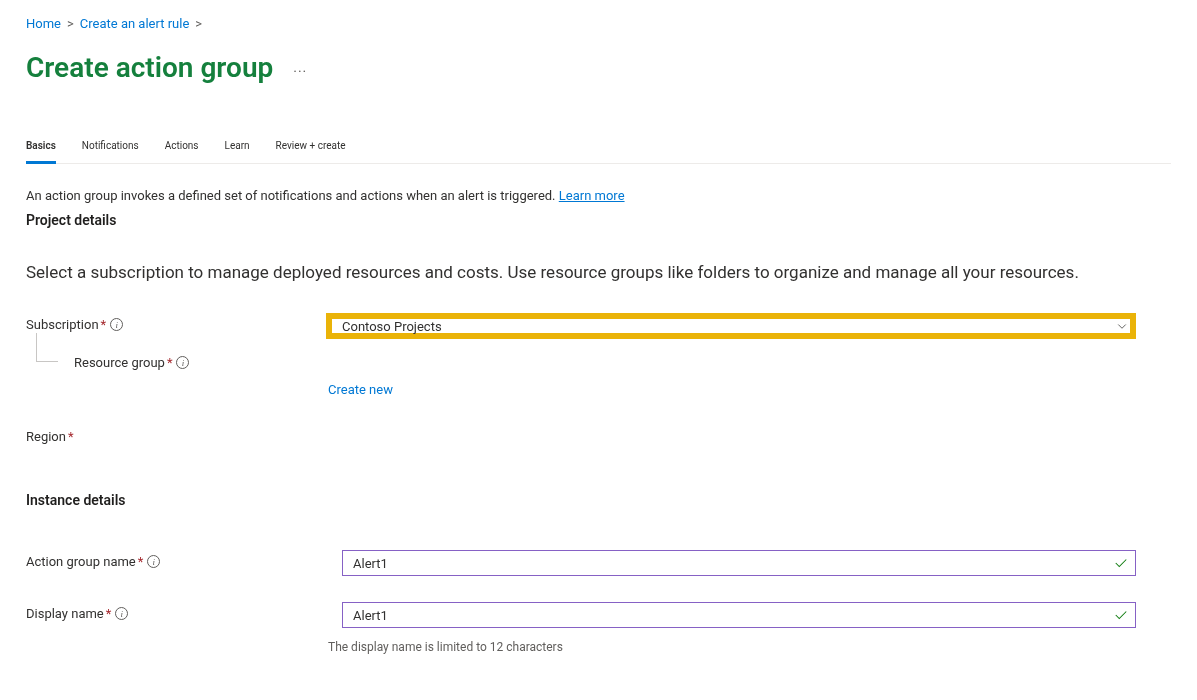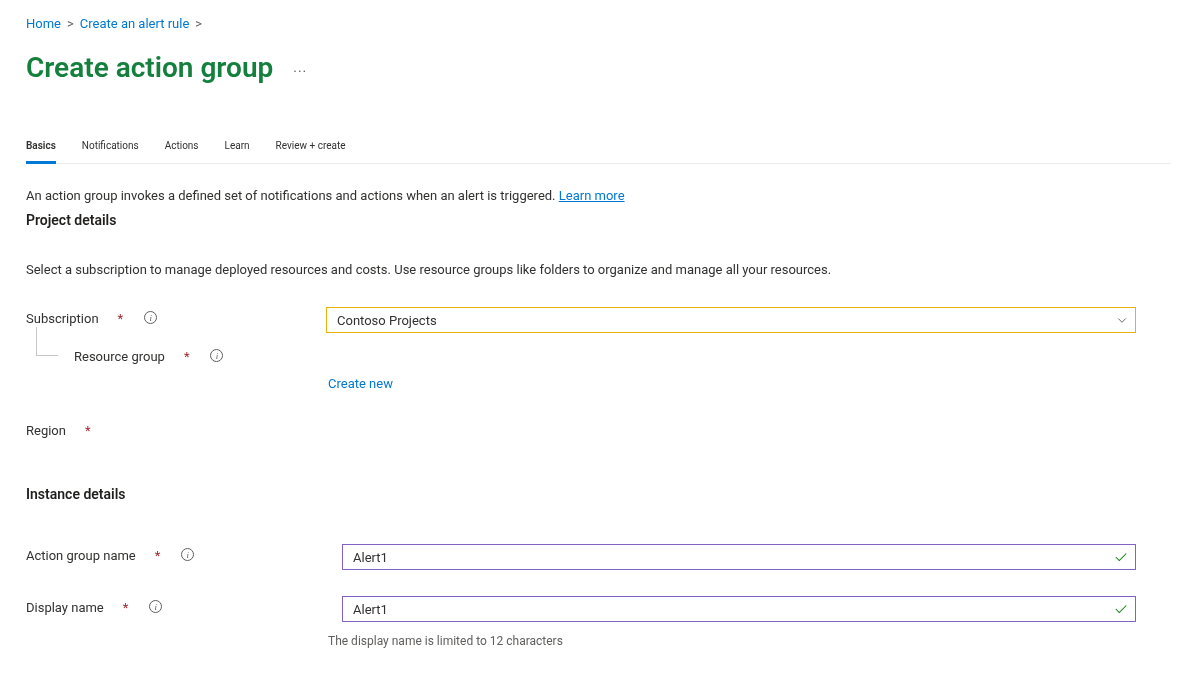--- a/index.html
+++ b/index.html
@@ -80,38 +80,39 @@
       cursor: pointer;
       font-size: 13px;
     }
     .section-title {
       font-size: 14px;
       font-weight: 600;
       color: #201f1e;
       margin-bottom: 14px;
     }
     .section-text {
-      font-size: 13px;
+      font-size: 17px;
       color: #323130;
       margin-bottom: 28px;
       line-height: 1.5;
       margin-top: 32px;
     }
     .form-row {
       display: flex;
       align-items: flex-start;
       margin-bottom: 12px;
     }
     .form-row.with-hint {
       margin-bottom: 12px;
     }
     .label-col {
       width: 300px;
       display: flex;
-      gap: 17px;
+      align-items: center;
+      gap: 0;
       padding-top: 4px;
       font-size: 13px;
     }
     .label-col.indented {
       padding-left: 48px;
       position: relative;
     }
     .label-col.indented::before {
       content: '';
       position: absolute;
@@ -154,21 +155,21 @@
       max-width: 810px;
     }
     .select-wrapper {
       position: relative;
       width: 100%;
     }
     .select {
       width: 100%;
       height: 26px;
       padding: 0 32px 0 10px;
-      border: 1px solid #eab308;
+      border: 6px solid #eab308;
       background: #ffffff;
       font-size: 13px;
       color: #323130;
       cursor: pointer;
       display: flex;
       align-items: center;
     }
     .select.hl {
       border-color: #8661c5;
     }

